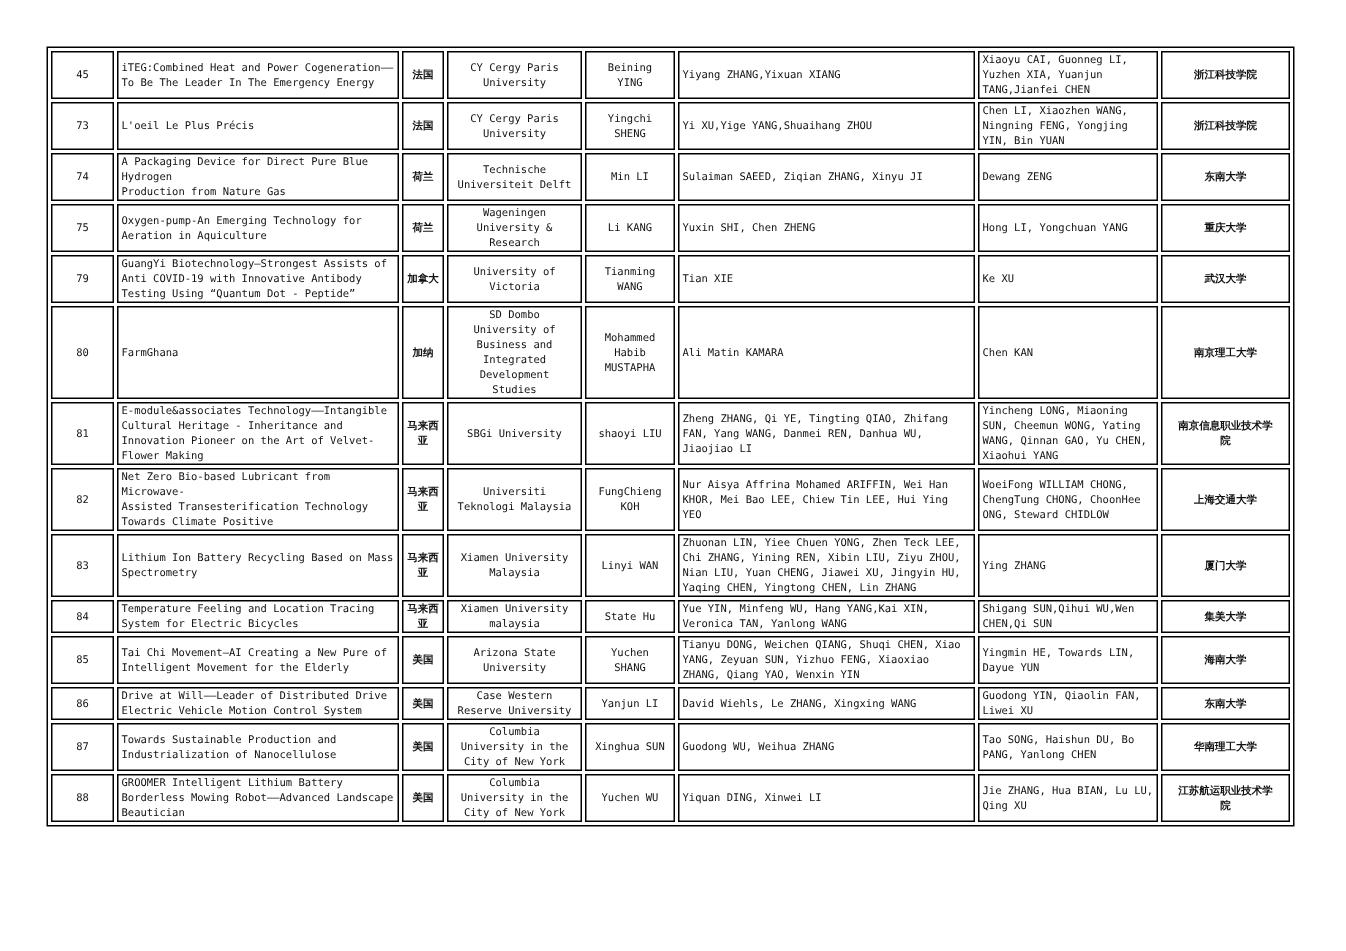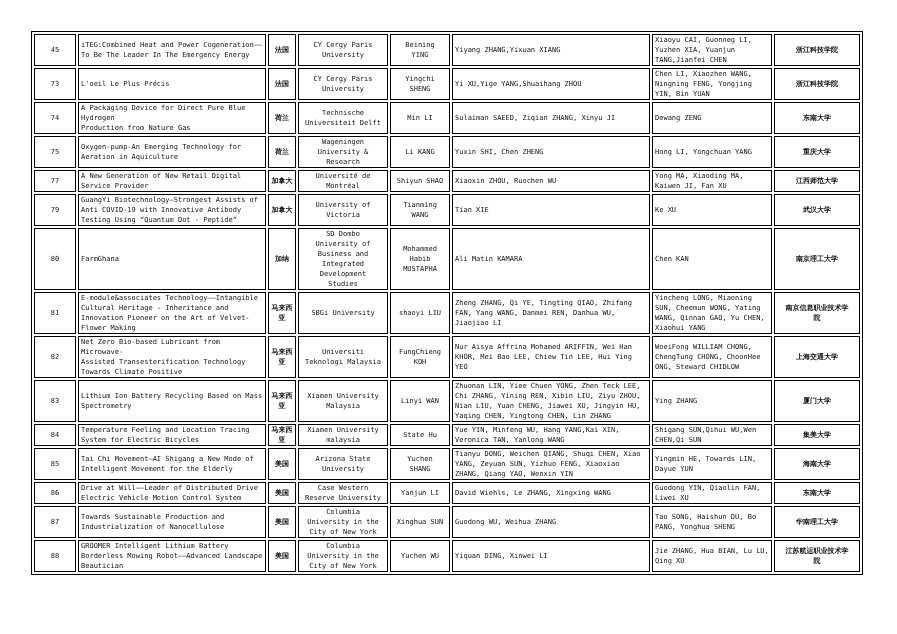--- a/index.html
+++ b/index.html
@@ -114,33 +114,20 @@
           <td class="c-country">荷兰</td>
           <td class="c-university">Wageningen
 University &amp;
 Research</td>
           <td class="c-leader">Li KANG</td>
           <td class="c-members">Yuxin SHI, Chen ZHENG</td>
           <td class="c-advisors">Hong LI, Yongchuan YANG</td>
           <td class="c-institution">重庆大学</td>
         </tr>
         <tr>
-          <td class="c-no">77</td>
-          <td class="c-title">A New Generation of New Retail Digital
-Service Provider</td>
-          <td class="c-country">加拿大</td>
-          <td class="c-university">Université de
-Montréal</td>
-          <td class="c-leader">Shiyun SHAO</td>
-          <td class="c-members">Xiaoxin ZHOU, Ruochen WU</td>
-          <td class="c-advisors">Yong MA, Xiaoding MA,
-Kaiwen JI, Fan XU</td>
-          <td class="c-institution">江西师范大学</td>
-        </tr>
-        <tr>
           <td class="c-no">79</td>
           <td class="c-title">GuangYi Biotechnology—Strongest Assists of
 Anti COVID-19 with Innovative Antibody
 Testing Using “Quantum Dot - Peptide”</td>
           <td class="c-country">加拿大</td>
           <td class="c-university">University of
 Victoria</td>
           <td class="c-leader">Tianming
 WANG</td>
           <td class="c-members">Tian XIE</td>
@@ -229,21 +216,21 @@
 malaysia</td>
           <td class="c-leader">State Hu</td>
           <td class="c-members">Yue YIN, Minfeng WU, Hang YANG,Kai XIN,
 Veronica TAN, Yanlong WANG</td>
           <td class="c-advisors">Shigang SUN,Qihui WU,Wen
 CHEN,Qi SUN</td>
           <td class="c-institution">集美大学</td>
         </tr>
         <tr>
           <td class="c-no">85</td>
-          <td class="c-title">Tai Chi Movement—AI Shigang a New Mode of
+          <td class="c-title">Tai Chi Movement—AI Creating a New Pure of
 Intelligent Movement for the Elderly</td>
           <td class="c-country">美国</td>
           <td class="c-university">Arizona State
 University</td>
           <td class="c-leader">Yuchen
 SHANG</td>
           <td class="c-members">Tianyu DONG, Weichen QIANG, Shuqi CHEN, Xiao
 YANG, Zeyuan SUN, Yizhuo FENG, Xiaoxiao
 ZHANG, Qiang YAO, Wenxin YIN</td>
           <td class="c-advisors">Yingmin HE, Towards LIN,
@@ -267,21 +254,21 @@
           <td class="c-no">87</td>
           <td class="c-title">Towards Sustainable Production and
 Industrialization of Nanocellulose</td>
           <td class="c-country">美国</td>
           <td class="c-university">Columbia
 University in the
 City of New York</td>
           <td class="c-leader">Xinghua SUN</td>
           <td class="c-members">Guodong WU, Weihua ZHANG</td>
           <td class="c-advisors">Tao SONG, Haishun DU, Bo
-PANG, Yonghua SHENG</td>
+PANG, Yanlong CHEN</td>
           <td class="c-institution">华南理工大学</td>
         </tr>
         <tr>
           <td class="c-no">88</td>
           <td class="c-title">GROOMER Intelligent Lithium Battery
 Borderless Mowing Robot——Advanced Landscape
 Beautician</td>
           <td class="c-country">美国</td>
           <td class="c-university">Columbia
 University in the

